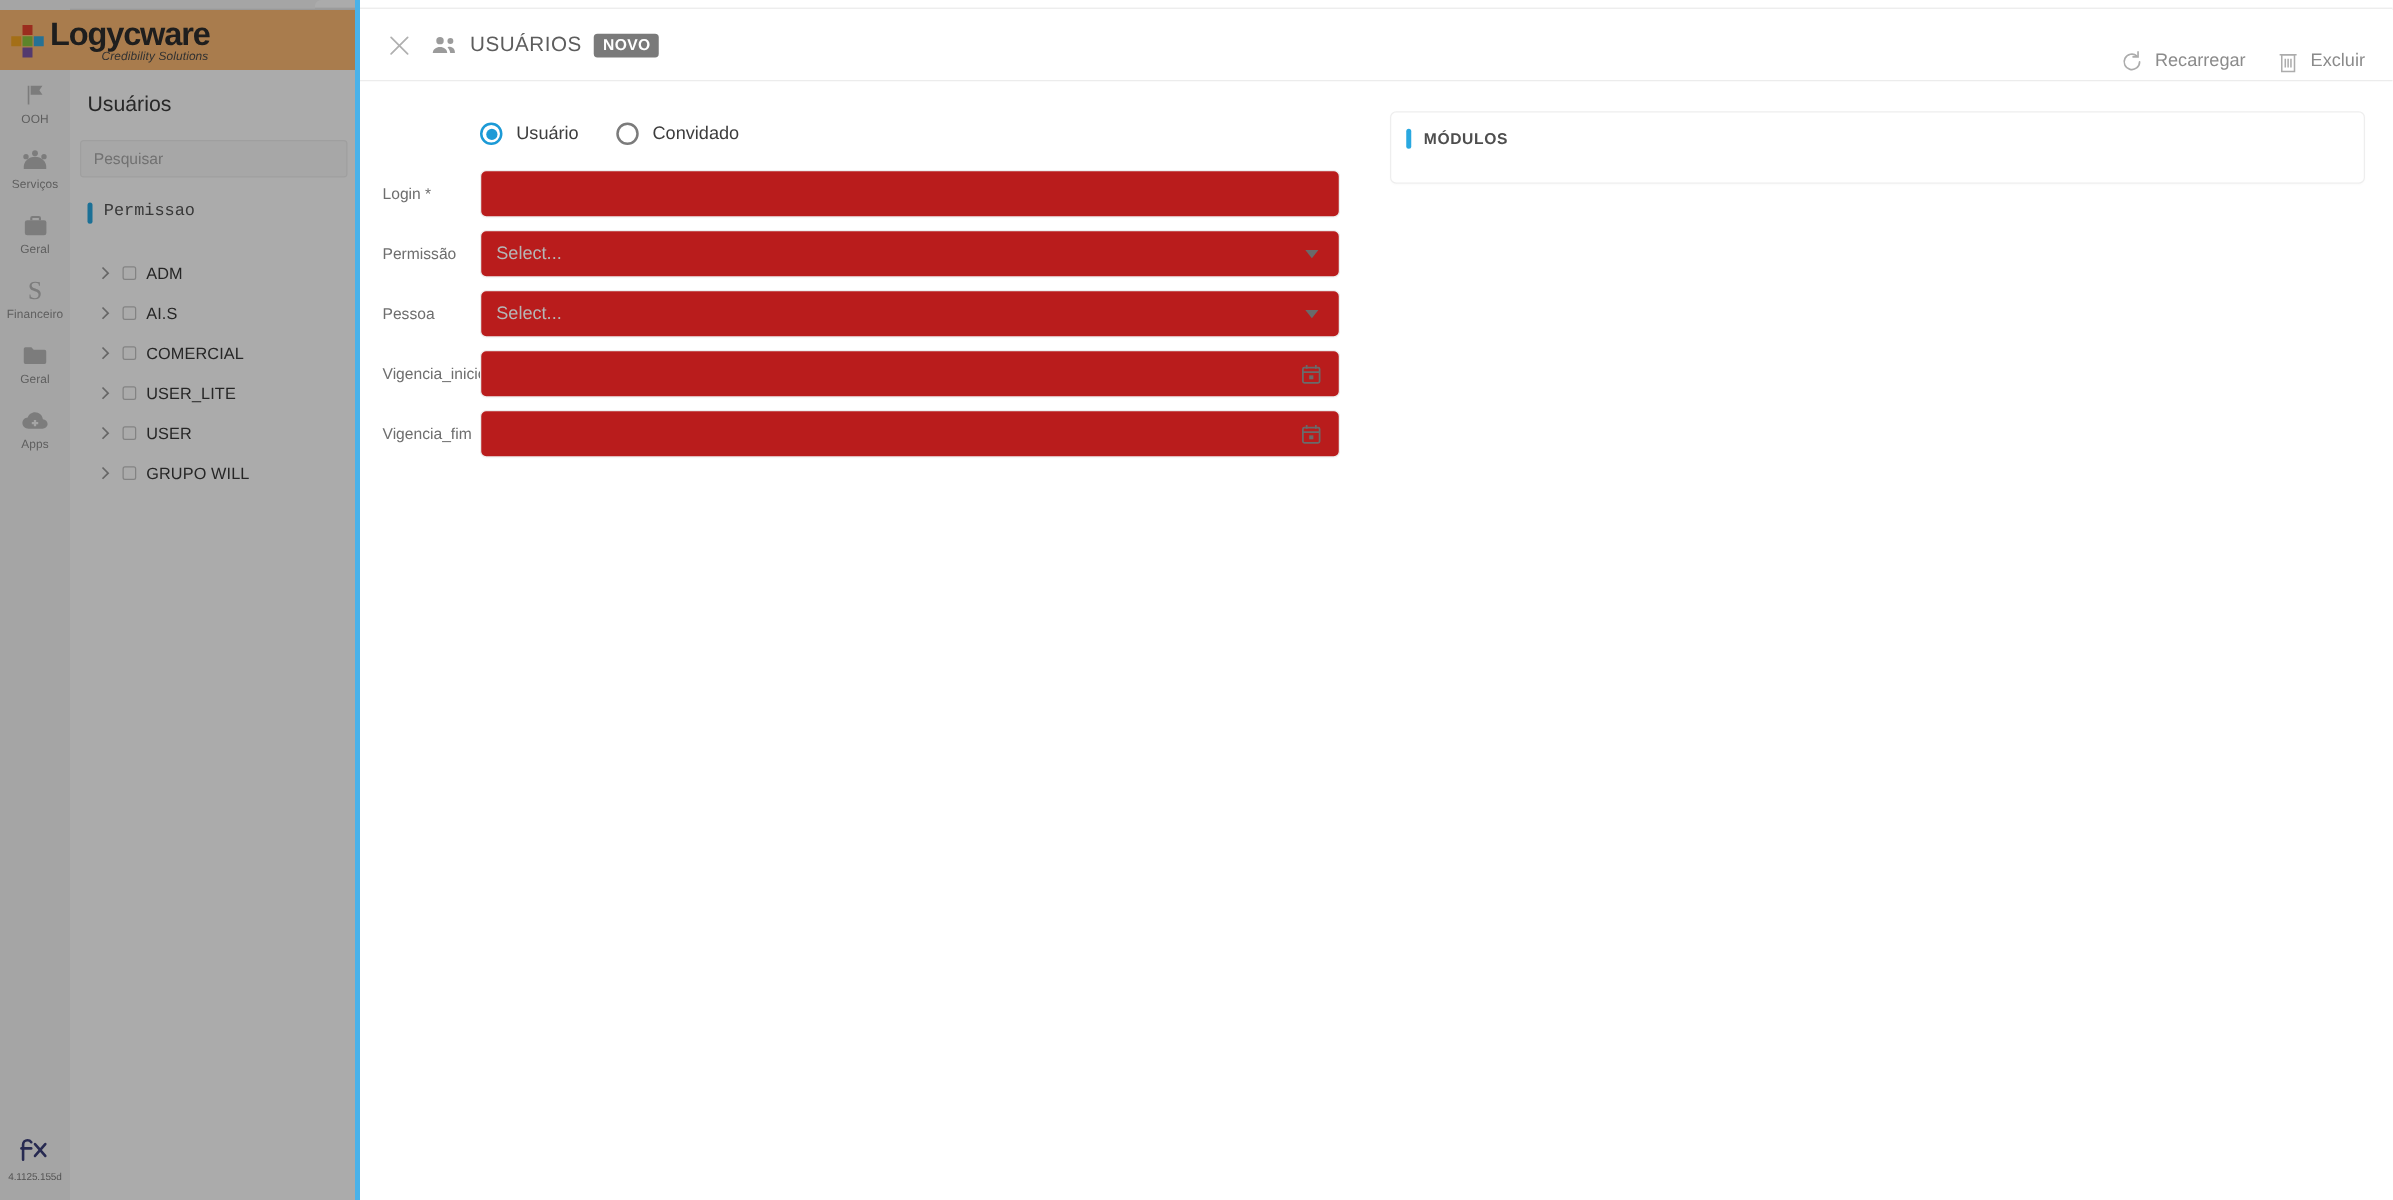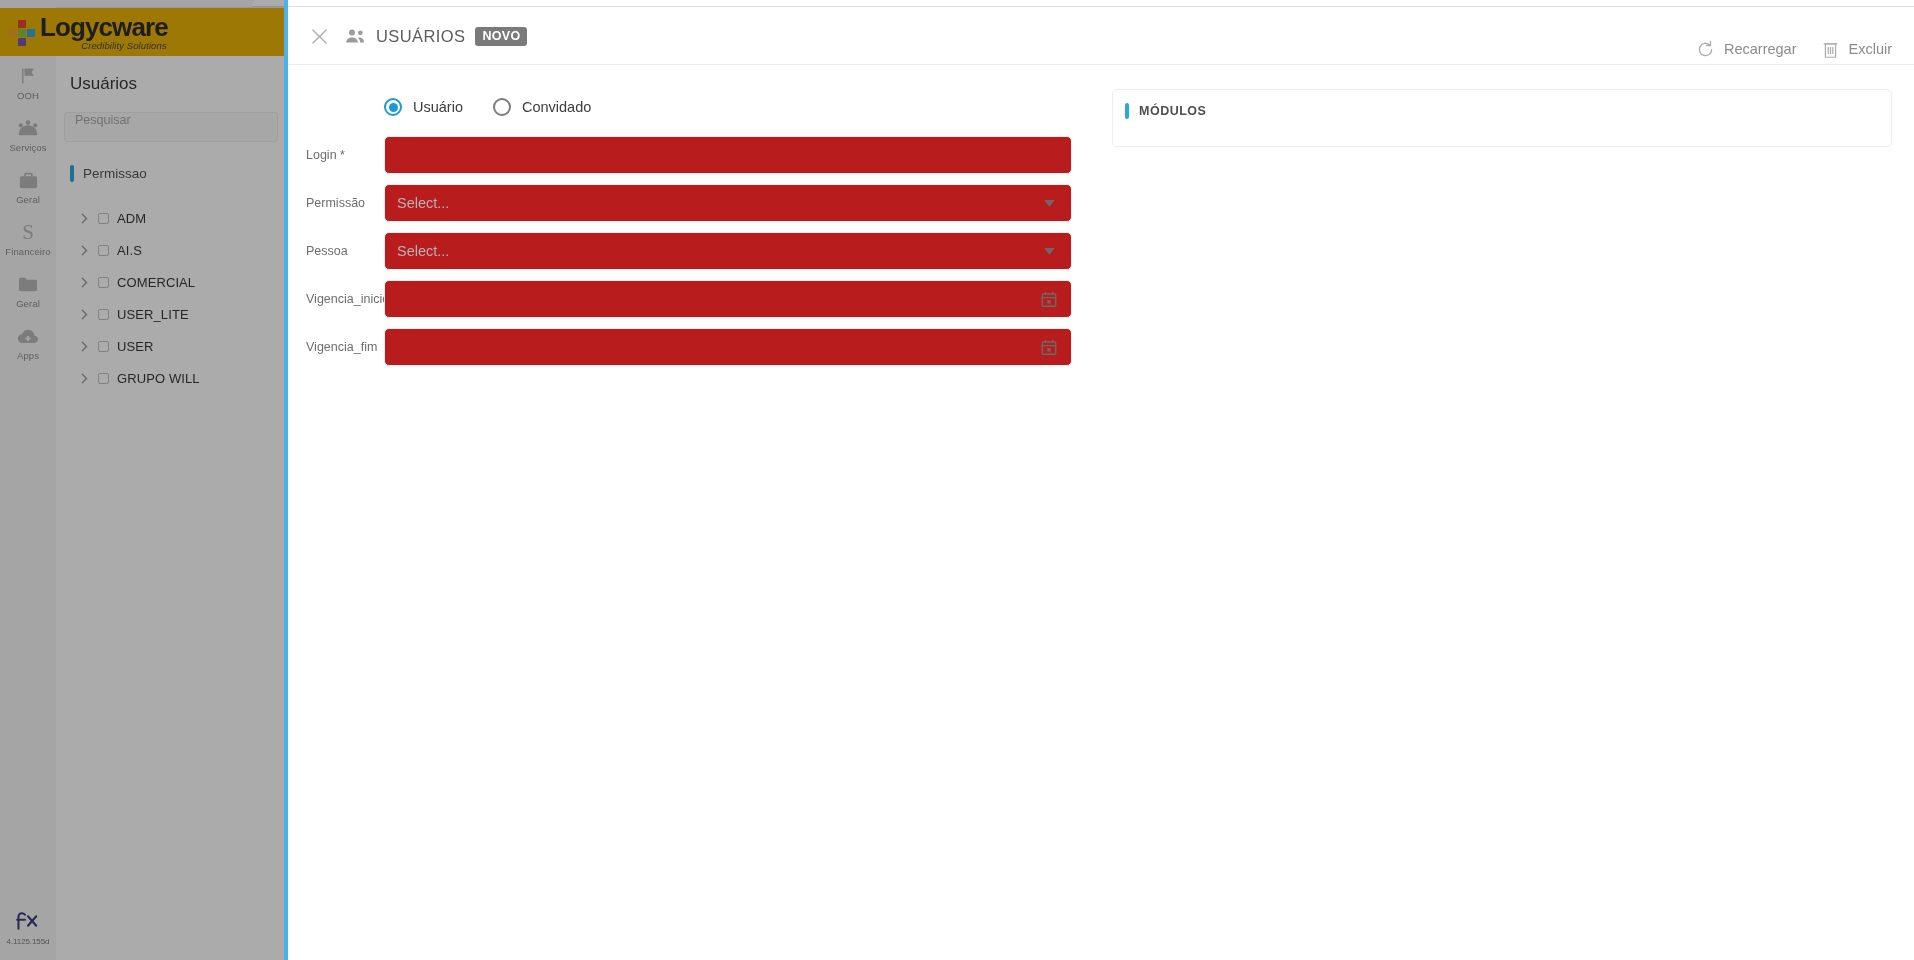--- a/index.html
+++ b/index.html
@@ -53,21 +53,21 @@
     white-space:nowrap;
   }
   .rail-spacer { flex:1 1 auto; }
   .rail-bottom { padding-bottom:14px; display:flex; flex-direction:column; align-items:center; gap:2px; }
   .rail-bottom .fx-logo { color:#3b3f7a; }
   .rail-version { font-size:8px; color:#7d7d7d; letter-spacing:-0.1px; }
 
   
   .brand-area {
     position:absolute; left:0; top:8px; width:287px; height:48px;
-    background:#eab308; z-index:20;
+    background:#fdba74; z-index:20;
     display:flex; align-items:center; padding-left:8px;
   }
   .brand-wrap { display:flex; align-items:flex-end; gap:4px; }
   .brand-plus { width:28px; height:28px; position:relative; flex:0 0 auto; margin-bottom:3px; }
   .brand-text { display:flex; flex-direction:column; align-items:flex-end; line-height:1; }
   .brand-name {
     font-size:26px; font-weight:bold; color:#2d2d2d;
     letter-spacing:-0.9px; font-family:"Liberation Sans", sans-serif;
   }
   .brand-tag {
@@ -80,27 +80,27 @@
     position:absolute; left:56px; top:56px; width:231px; height:904px;
     background:#ffffff; z-index:15;
     border-right:1px solid #e8e8e8;
   }
   .list-title {
     font-size:17px; color:#3c3c3c; padding:18px 0 0 14px; font-weight:normal;
   }
   .search-box {
     margin:18px 8px 0 8px; height:30px;
     background:#fafafa; border:1px solid #ededed; border-radius:3px;
-    display:flex; align-items:flex-start; padding:0 10px;
+    display:flex; align-items:center; padding:0 10px;
   }
   .search-box .ph { font-size:12.5px; color:#a9a9a9; }
 
   .perm-header {
     margin:20px 0 0 0; padding-left:14px;
-    display:flex; align-items:center; gap:9px; height:22px;
+    display:flex; gap:9px; height:22px;font-family:Liberation Mono, monospace;
   }
   .perm-bar { width:4px; height:17px; background:#29a8e0; border-radius:2px; }
   .perm-header-text { font-size:13.5px; color:#555555; }
 
   .tree { margin-top:18px; }
   .tree-row {
     display:flex; align-items:center; height:32px;
     padding-left:22px; gap:8px; cursor:pointer;
   }
   .tw-chevron { width:12px; height:12px; color:#9a9a9a; display:flex; align-items:center; justify-content:center; }

